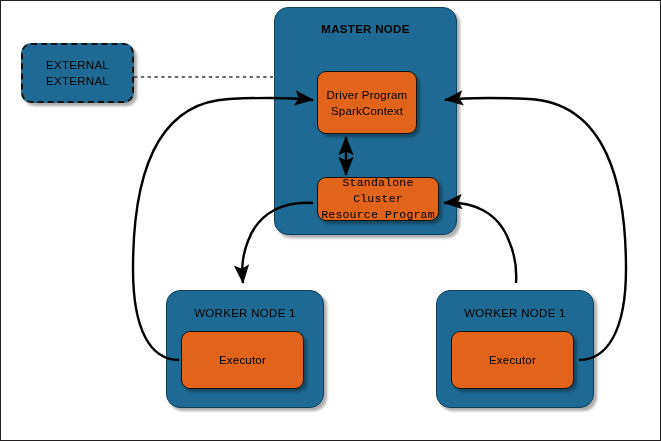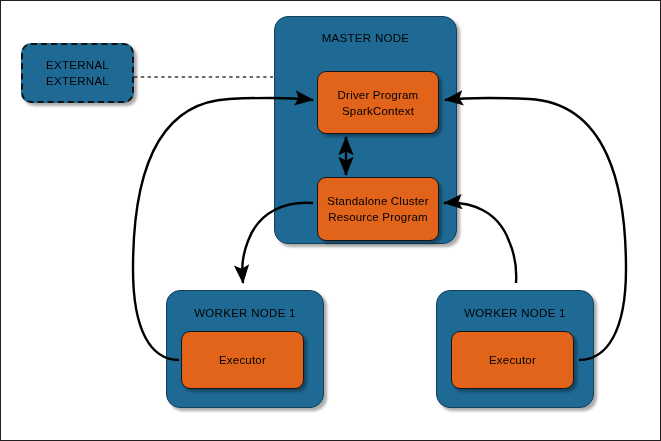--- a/index.html
+++ b/index.html
@@ -86,32 +86,32 @@
 
 <div id="canvas">
 
   <div class="node dashed" style="left:20px; top:42px; width:113px; height:60px;">
     <div class="storage-label">
       <span>EXTERNAL</span><br>
       <span>EXTERNAL</span>
     </div>
   </div>
 
-  <div class="node" style="left:273px; top:15px; width:183px; height:228px;">
+  <div class="node" style="left:273px; top:6px; width:183px; height:228px;font-weight:bold;">
     <div class="node-title" style="top:15px;">MASTER NODE</div>
   </div>
 
-  <div class="inner" style="left:316px; top:70px; width:122px; height:63px;">
+  <div class="inner" style="left:316px; top:70px; width:100px; height:63px;">
     <div class="inner-label">
       <span>Driver Program</span><br>
       <span>SparkContext</span>
     </div>
   </div>
 
-  <div class="inner" style="left:316px; top:176px; width:122px; height:64px;">
+  <div class="inner" style="left:316px; top:176px; width:122px; height:44px;font-family:Liberation Mono, monospace;">
     <div class="inner-label">
       <span>Standalone Cluster</span><br>
       <span>Resource Program</span>
     </div>
   </div>
 
   <div class="node" style="left:165px; top:289px; width:158px; height:118px;">
     <div class="node-title" style="top:16px;">WORKER NODE 1</div>
   </div>
 

